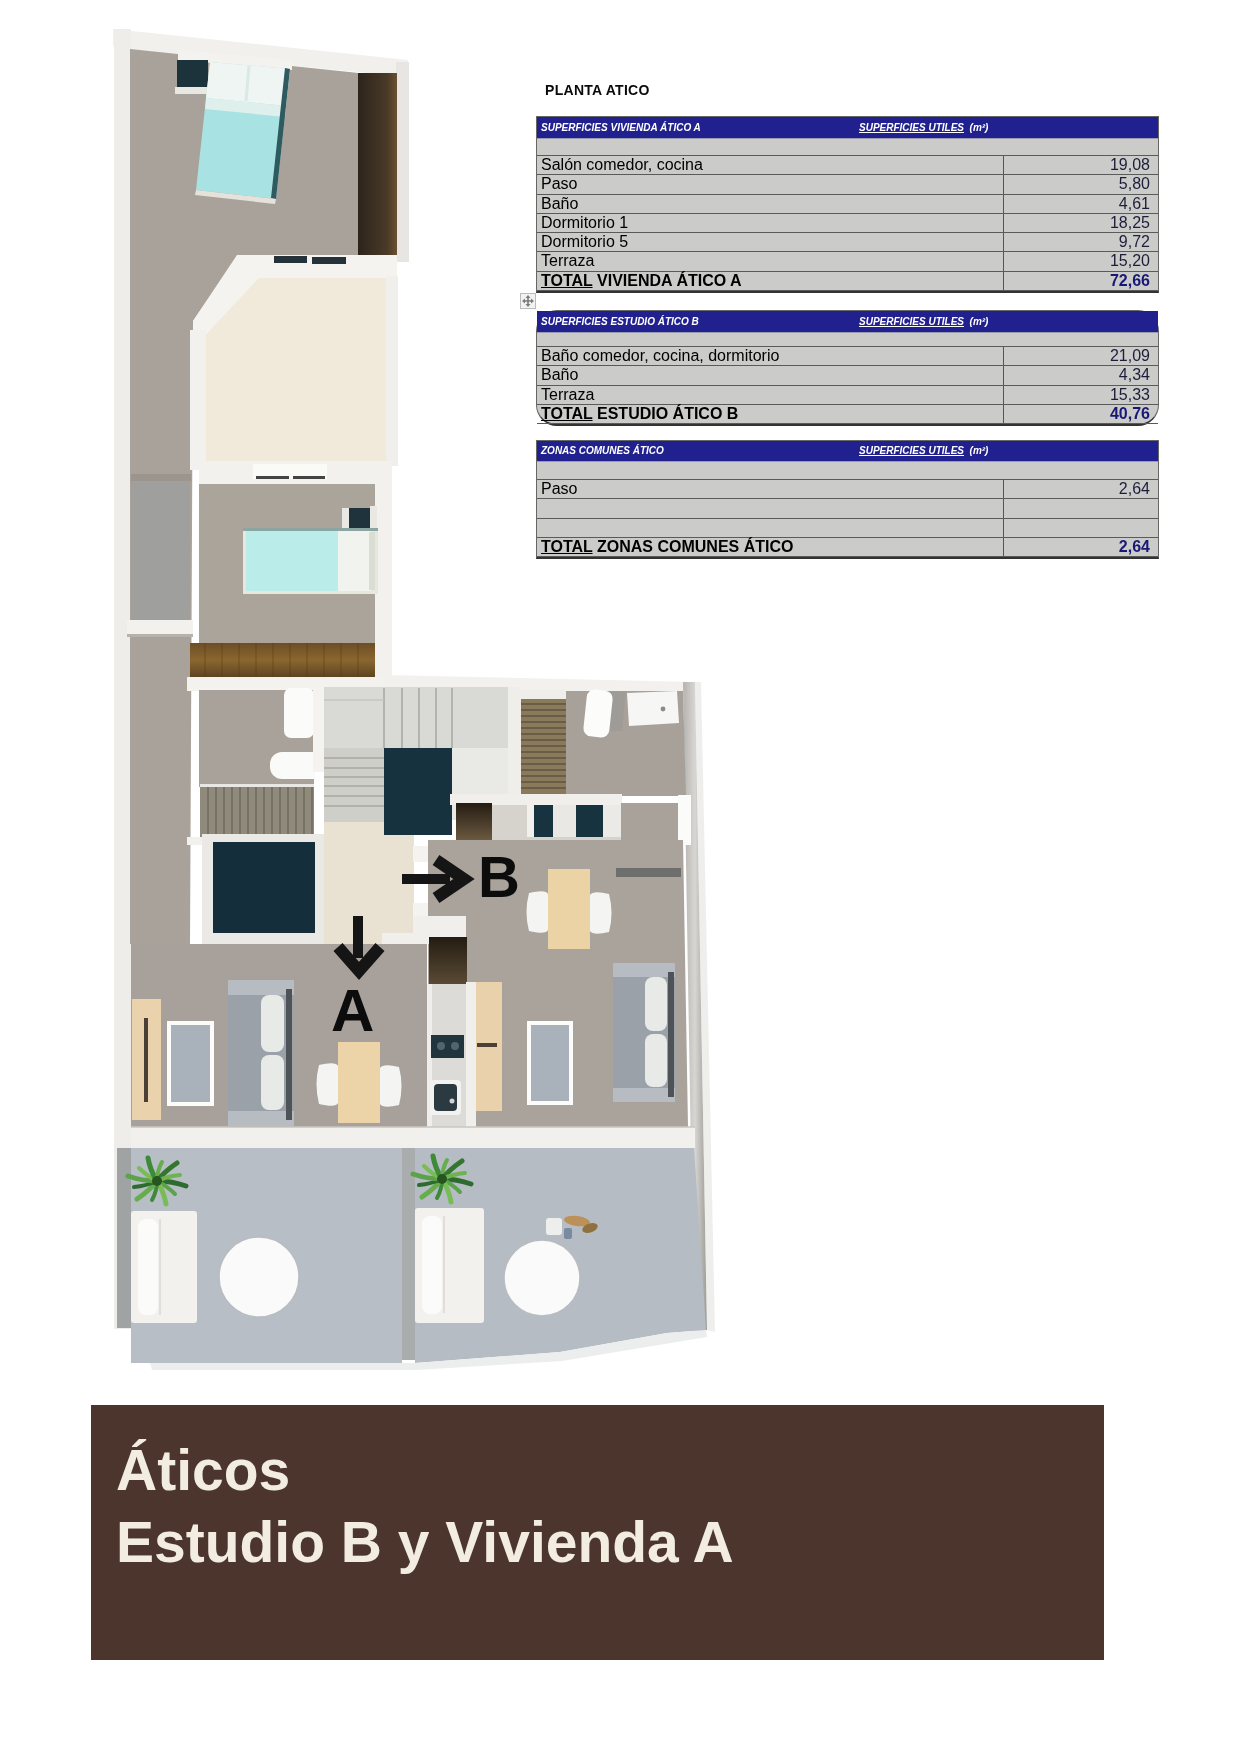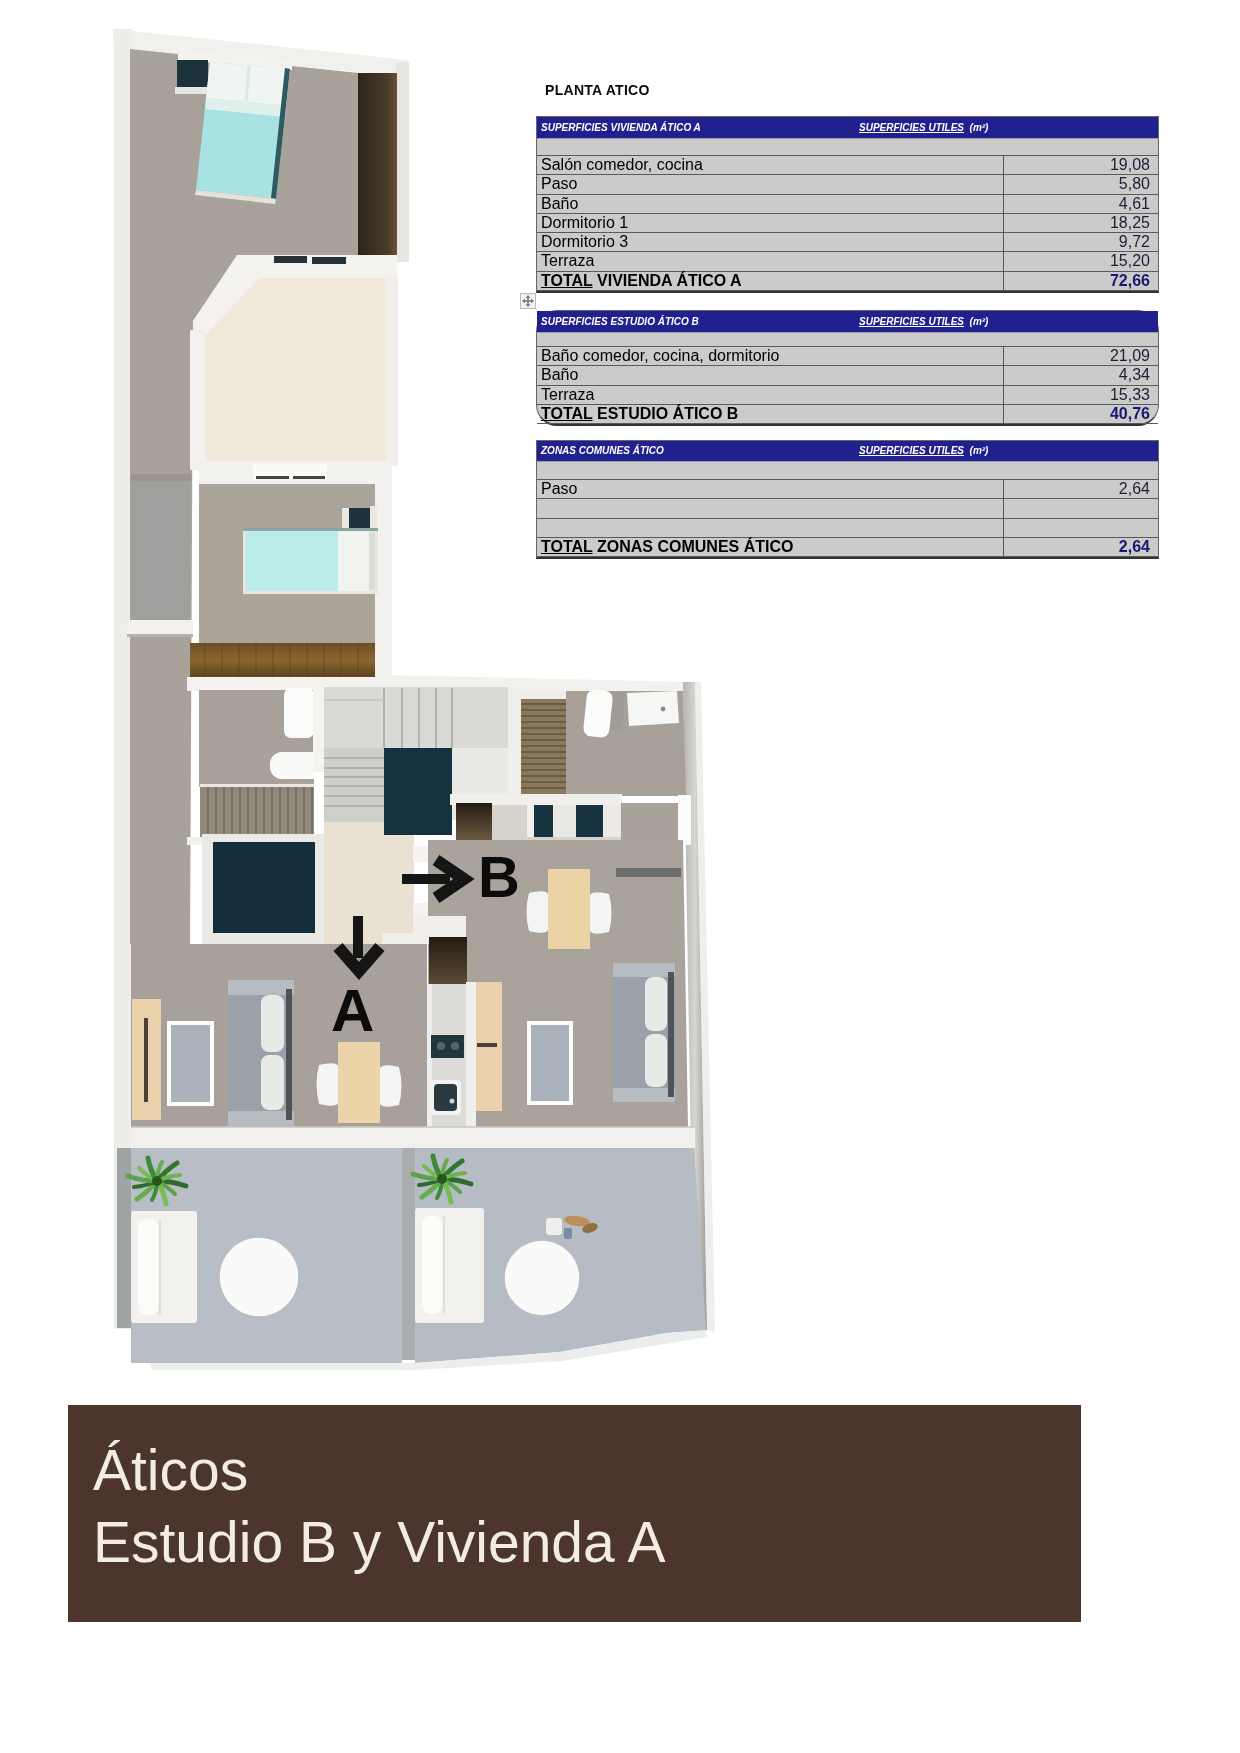--- a/index.html
+++ b/index.html
@@ -446,21 +446,21 @@
         <span class="lbl">Baño</span>
         <span class="div"></span>
         <span class="val">4,61</span>
       </div>
     <div class="row">
         <span class="lbl">Dormitorio 1</span>
         <span class="div"></span>
         <span class="val">18,25</span>
       </div>
     <div class="row">
-        <span class="lbl">Dormitorio 3</span>
+        <span class="lbl">Dormitorio 5</span>
         <span class="div"></span>
         <span class="val">9,72</span>
       </div>
     <div class="row">
         <span class="lbl">Terraza</span>
         <span class="div"></span>
         <span class="val">15,20</span>
       </div>
     <div class="row trow">
         <span class="lbl"><u>TOTAL</u> VIVIENDA ÁTICO A</span>
@@ -523,18 +523,18 @@
         <span class="div"></span>
         <span class="val"></span>
       </div>
     <div class="row trow">
         <span class="lbl"><u>TOTAL</u> ZONAS COMUNES ÁTICO</span>
         <span class="div"></span>
         <span class="val">2,64</span>
       </div>
   </div>
 
-  <div class="abs" style="left:68px;top:1405px;width:1013px;height:217px;background:#4b352c;">
+  <div class="abs" style="left:91px;top:1405px;width:1013px;height:255px;background:#4b352c;font-weight:bold;">
 
     <div class="abs" style="left:25px;top:29px;font-size:57px;line-height:72px;color:#f2ece1;">Áticos<br>Estudio B y Vivienda A</div>
   </div>
 
 </div>
 
 </body></html>

